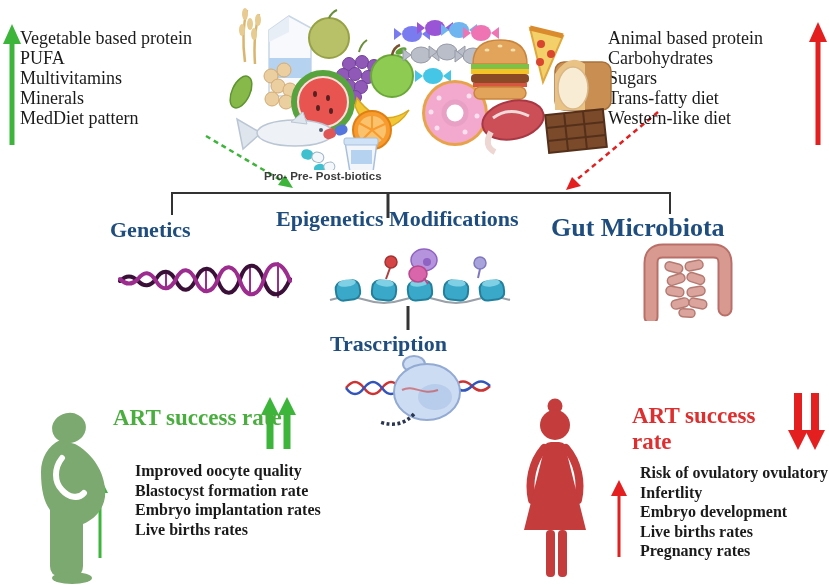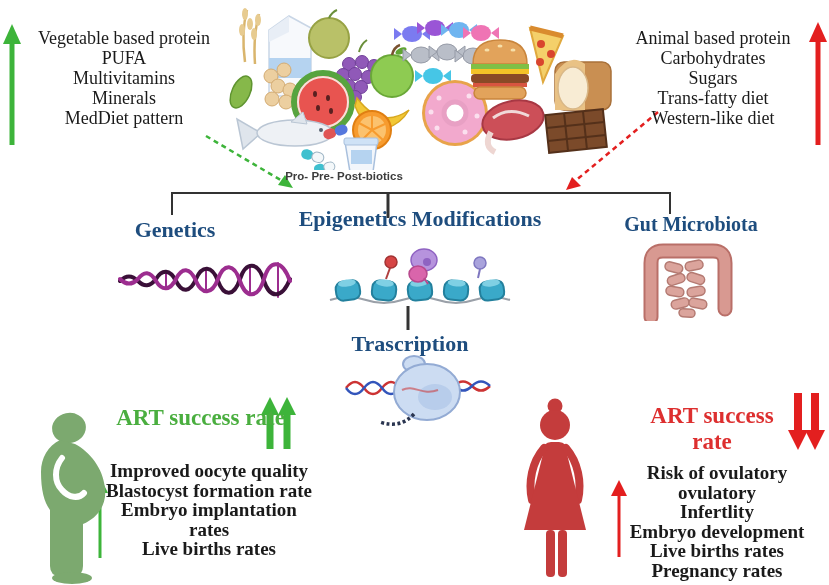--- a/index.html
+++ b/index.html
@@ -1,21 +1,21 @@
 <!DOCTYPE html>
 <html style="--green: #3db43a; --green_text: #4aae3f; --figure_green: #7ca96f; --red: #e31f1f; --red_text: #dd2f2f; --figure_red: #c43c3c; --navy: #1e4d7e; --ink: #1a1a1a; --line: #333333;"><head>
 <meta charset="utf-8">
 <style>
   html,body{margin:0;padding:0;background:#fff;}
   #canvas{position:relative;width:829px;height:585px;background:#ffffff;overflow:hidden;
           font-family:"Liberation Serif", serif;}
   .abs{position:absolute;}
-  .center{text-align:center;}
+  .center{}
   .diet-list{font-size:18px;line-height:20px;color:var(--ink);}
-  .outcome-list{font-size:19px;line-height:19.5px;font-weight:600;color:var(--ink);}
+  .outcome-list{font-size:16px;line-height:19.5px;font-weight:600;color:var(--ink);margin-left:32px;}
   .heading{color:var(--navy);font-weight:600;}
   .art-title{font-size:23px;font-weight:600;}
   .green-txt{color:var(--green_text);}
   .red-txt{color:var(--red_text);}
   .prob-label{font-family:"Liberation Sans", sans-serif;font-size:11.5px;font-weight:bold;color:#3c3c3c;}
   svg{display:block;}
   .green-stroke{stroke:var(--green);}
   .green-fill{fill:var(--green);}
   .red-stroke{stroke:var(--red);}
   .red-fill{fill:var(--red);}
@@ -284,21 +284,21 @@
         <line x1="322" y1="125" x2="380" y2="125"></line>
           <line x1="322" y1="138" x2="380" y2="138"></line>
       </g>
     </g>
   </svg>
 
   <div class="abs center prob-label" style="left:264px;top:170px;width:160px">Pro- Pre- Post-biotics</div>
 
   <div class="abs center heading" style="left:110px;top:217px;width:130px;font-size:22px">Genetics</div>
   <div class="abs center heading" style="left:276px;top:206px;width:288px;font-size:22px">Epigenetics Modifications</div>
-  <div class="abs center heading" style="left:575px;top:213px;width:232px;font-size:20px">Gut Microbiota</div>
+  <div class="abs center heading" style="left:551px;top:213px;width:232px;font-size:26px">Gut Microbiota</div>
   <div class="abs center heading" style="left:330px;top:331px;width:160px;font-size:22px">Trascription</div>
 
   <svg class="abs" style="left:118px;top:253px" width="180" height="52" viewBox="0 0 180 52">
     <g fill="none" stroke-linecap="round">
       <line x1="48" y1="20" x2="48" y2="34" stroke="#9c2d8f" stroke-width="2"></line>
       <line x1="88" y1="16" x2="88" y2="38" stroke="#9c2d8f" stroke-width="2"></line>
       <line x1="132" y1="12" x2="132" y2="42" stroke="#9c2d8f" stroke-width="2"></line>
       <line x1="160" y1="10" x2="160" y2="44" stroke="#9c2d8f" stroke-width="2"></line>
       <path d="M2,28 C8,22 14,22 20,28 C26,34 32,34 38,26 C44,16 52,16 58,28 C64,40 72,40 78,26 C84,12 94,12 100,28 C106,44 116,44 122,26 C128,8 140,8 146,28 C152,46 164,46 172,26" stroke="#3a1038" stroke-width="4"></path>
       <path d="M2,26 C8,32 14,32 20,26 C26,18 32,18 38,28 C44,38 52,38 58,26 C64,14 72,14 78,28 C84,42 94,42 100,26 C106,10 116,10 122,28 C128,46 140,46 146,26 C152,6 164,6 172,28" stroke="#9c2d8f" stroke-width="4"></path>

